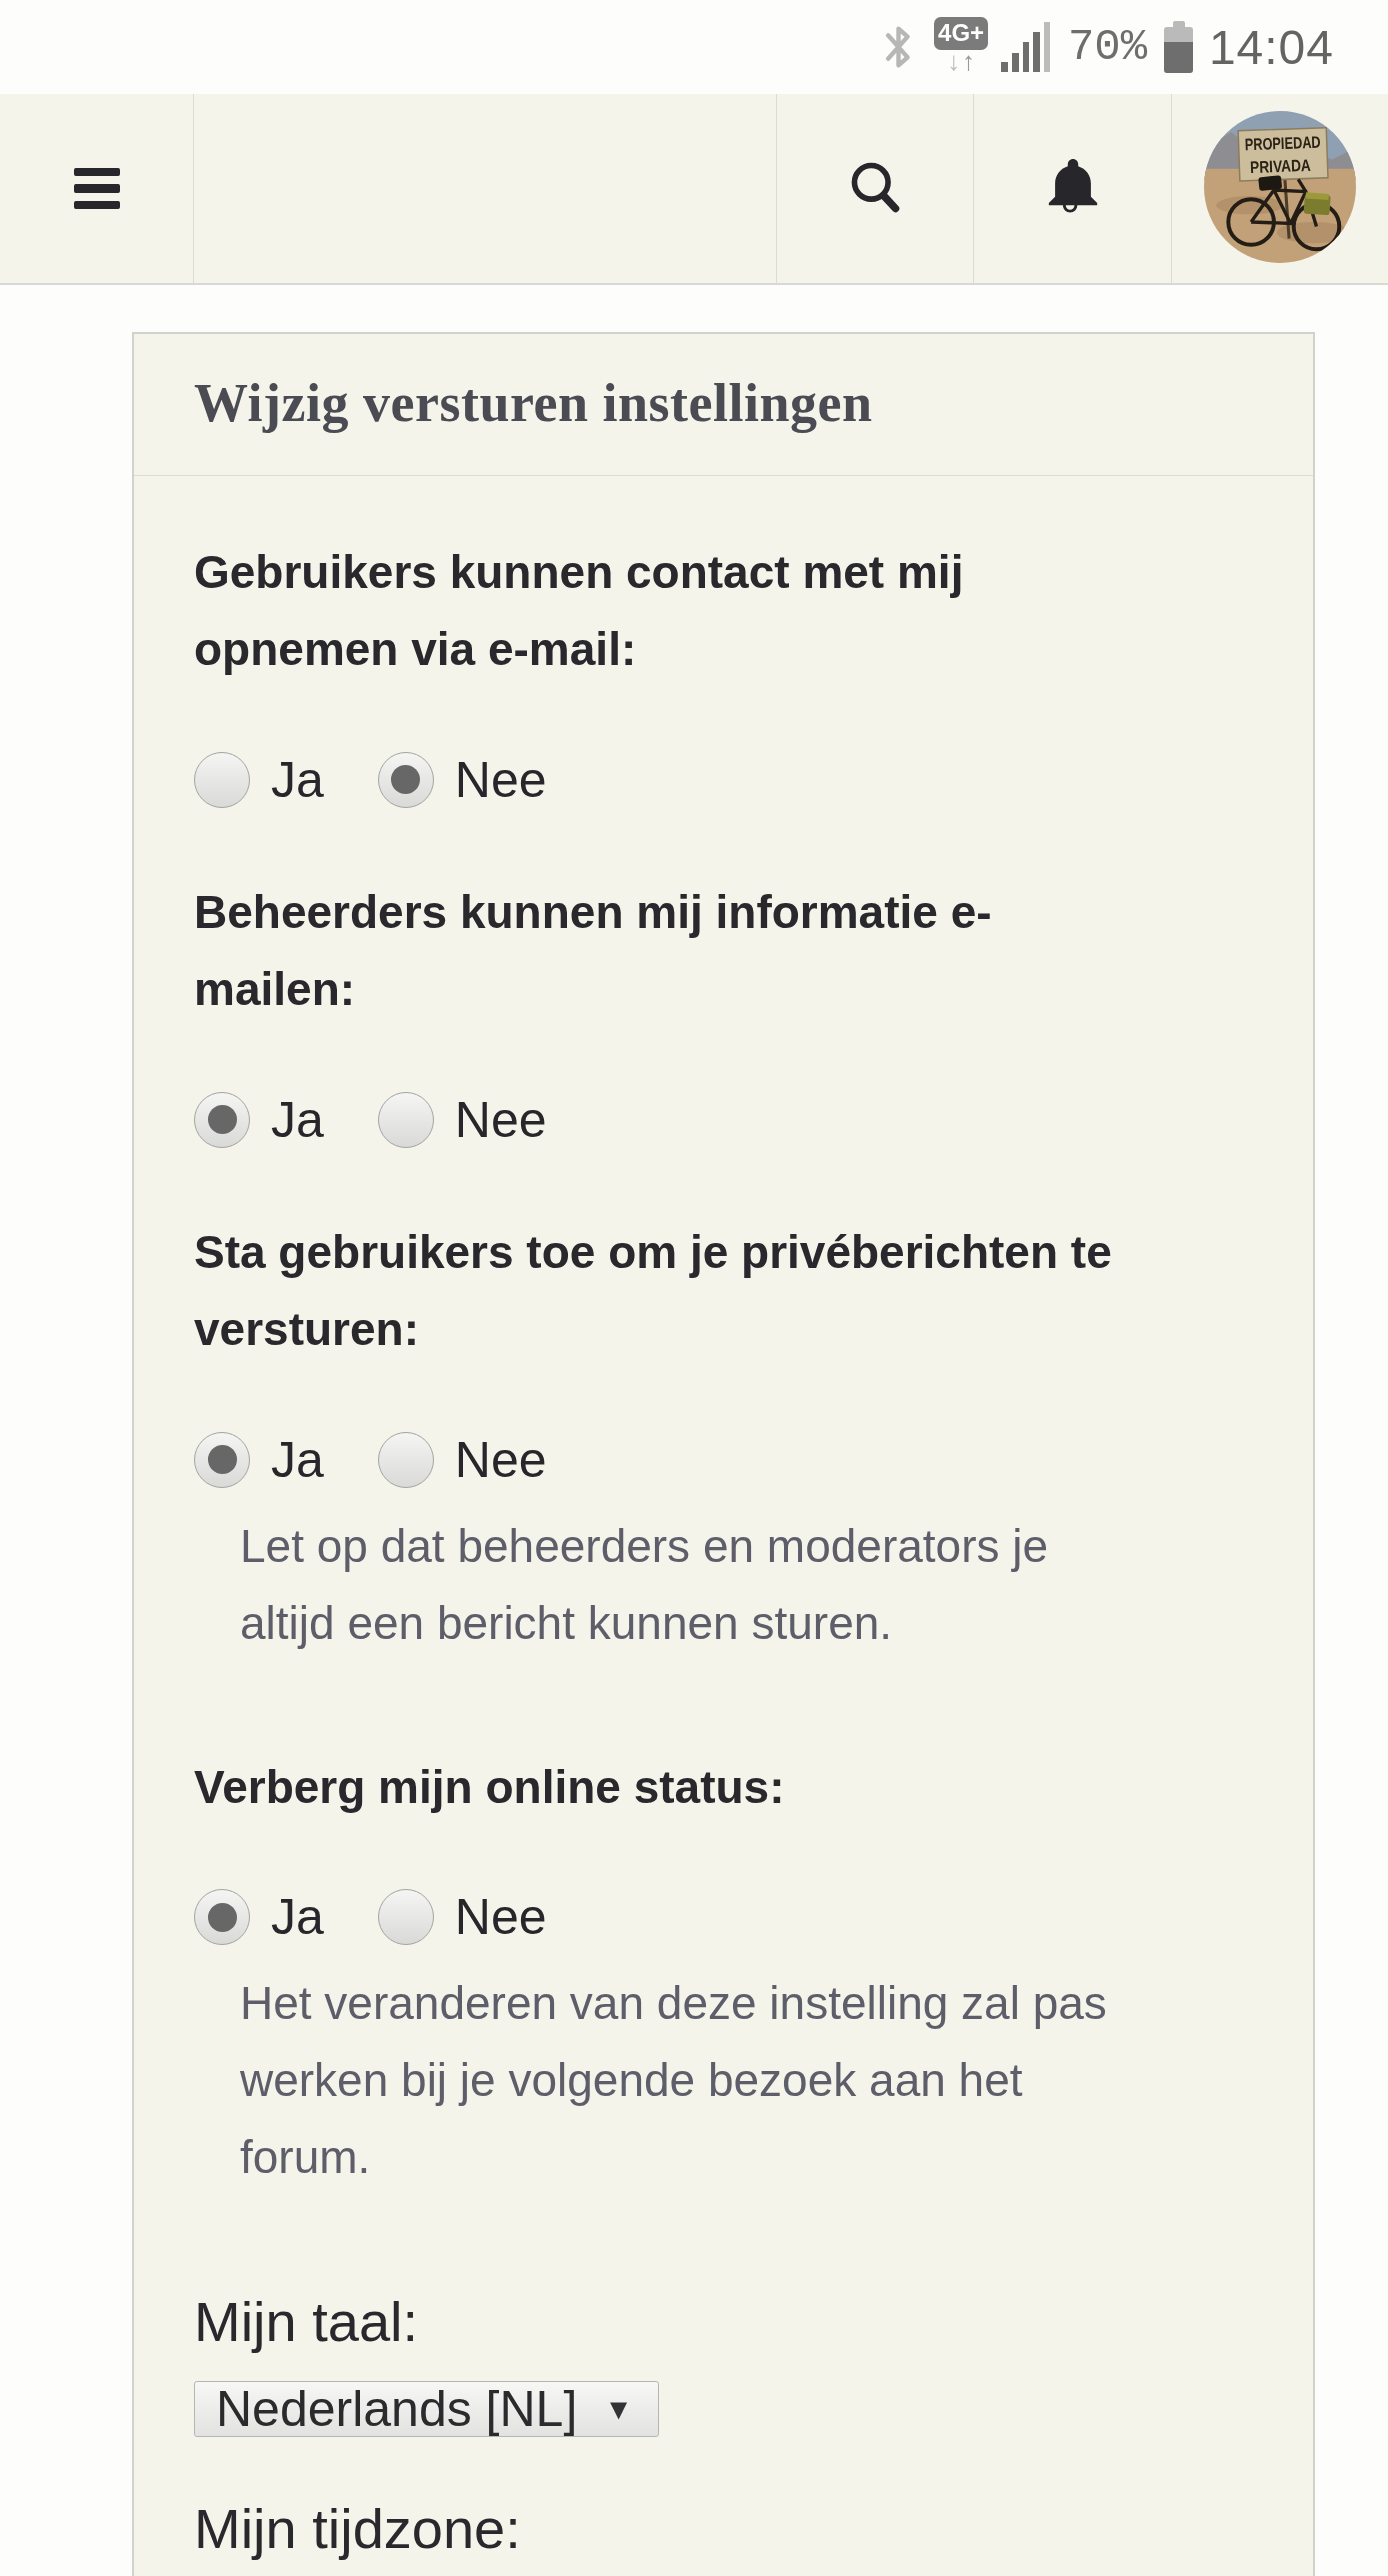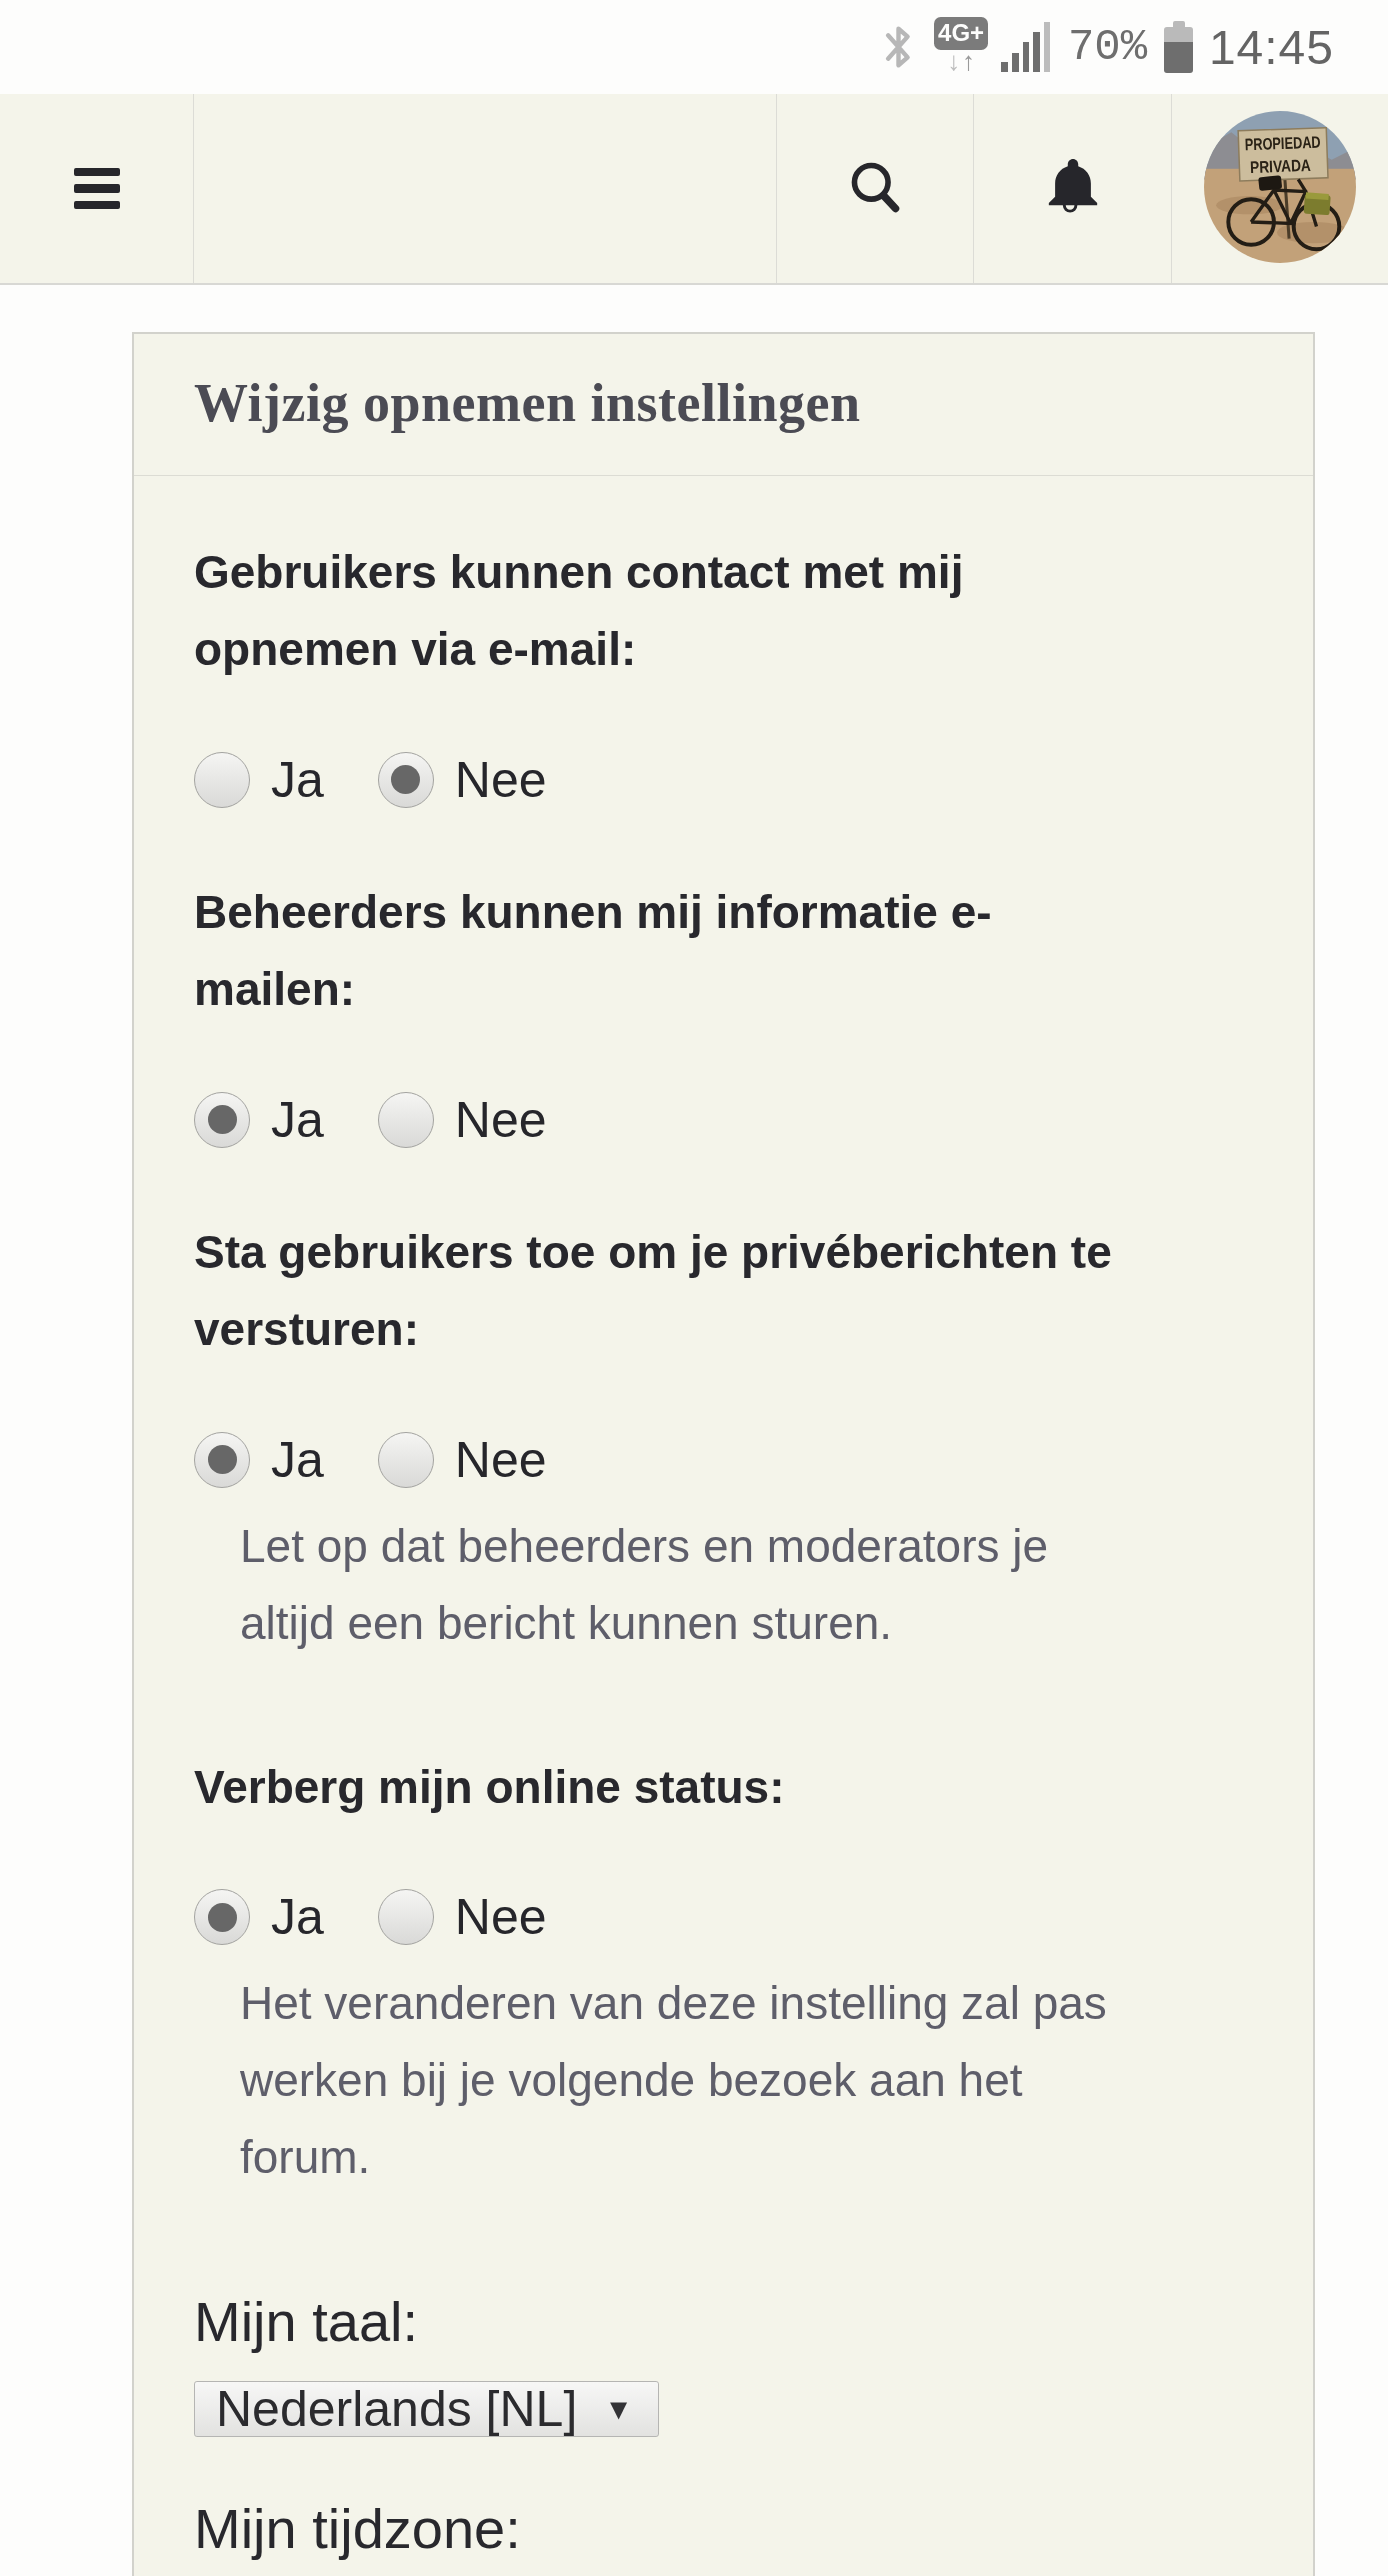--- a/index.html
+++ b/index.html
@@ -143,21 +143,21 @@
       <span class="bar"></span>
       <span class="bar"></span>
       <span class="bar"></span>
       <span class="bar"></span>
   </span>
   <span class="battery-pct">70%</span>
   <span class="battery">
     <span class="nub"></span>
       <span class="body"></span>
   </span>
-  <span class="clock">14:45</span>
+  <span class="clock">14:04</span>
 </div>
 
 <div class="app-header">
   <div class="hd-section hd-menu">
     <span class="hamburger">
       <span class="bar"></span>
         <span class="bar"></span>
         <span class="bar"></span>
     </span>
   </div>
@@ -205,21 +205,21 @@
           <rect x="66" y="55" width="17" height="13" rx="2" transform="rotate(4 74 61)" fill="#7c7c2e"></rect>
           <rect x="67" y="54" width="15" height="4" transform="rotate(4 74 56)" fill="#9a9a3c"></rect>
         </g>
       </svg>
     </span>
   </div>
 </div>
 
 <div class="main">
   <div class="panel">
-    <div class="panel-title">Wijzig opnemen instellingen</div>
+    <div class="panel-title">Wijzig versturen instellingen</div>
     <div class="panel-body">
 
       
       <div class="setting">
         <div class="question">
           <div>Gebruikers kunnen contact met mij</div>
           <div>opnemen via e-mail:</div>
         </div>
         <div class="radio-row">
           <span class="radio">

